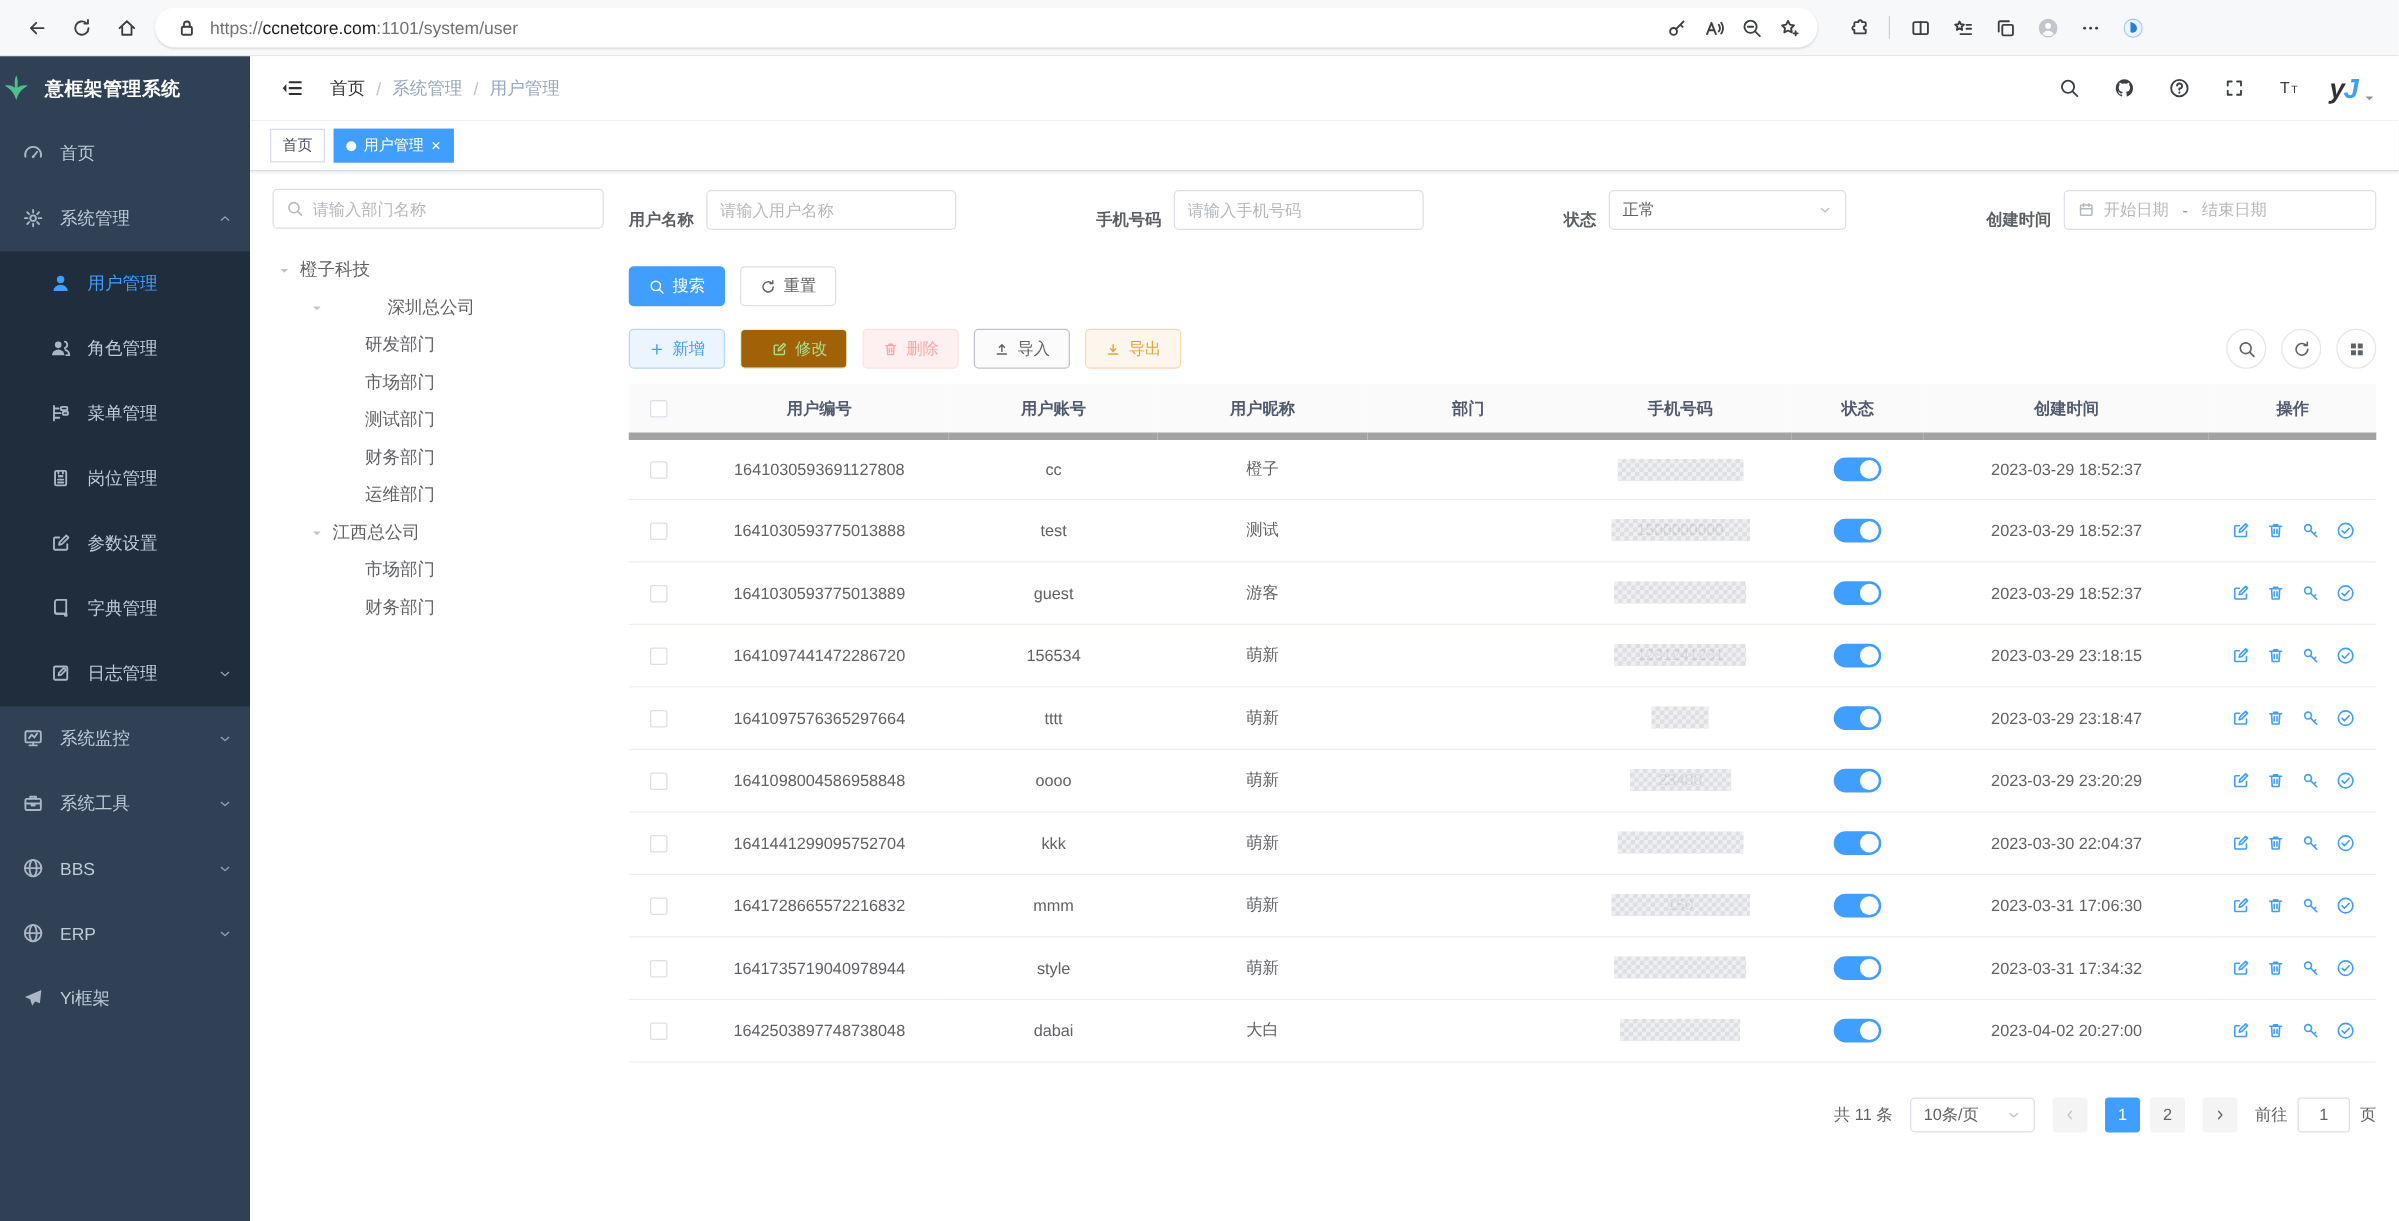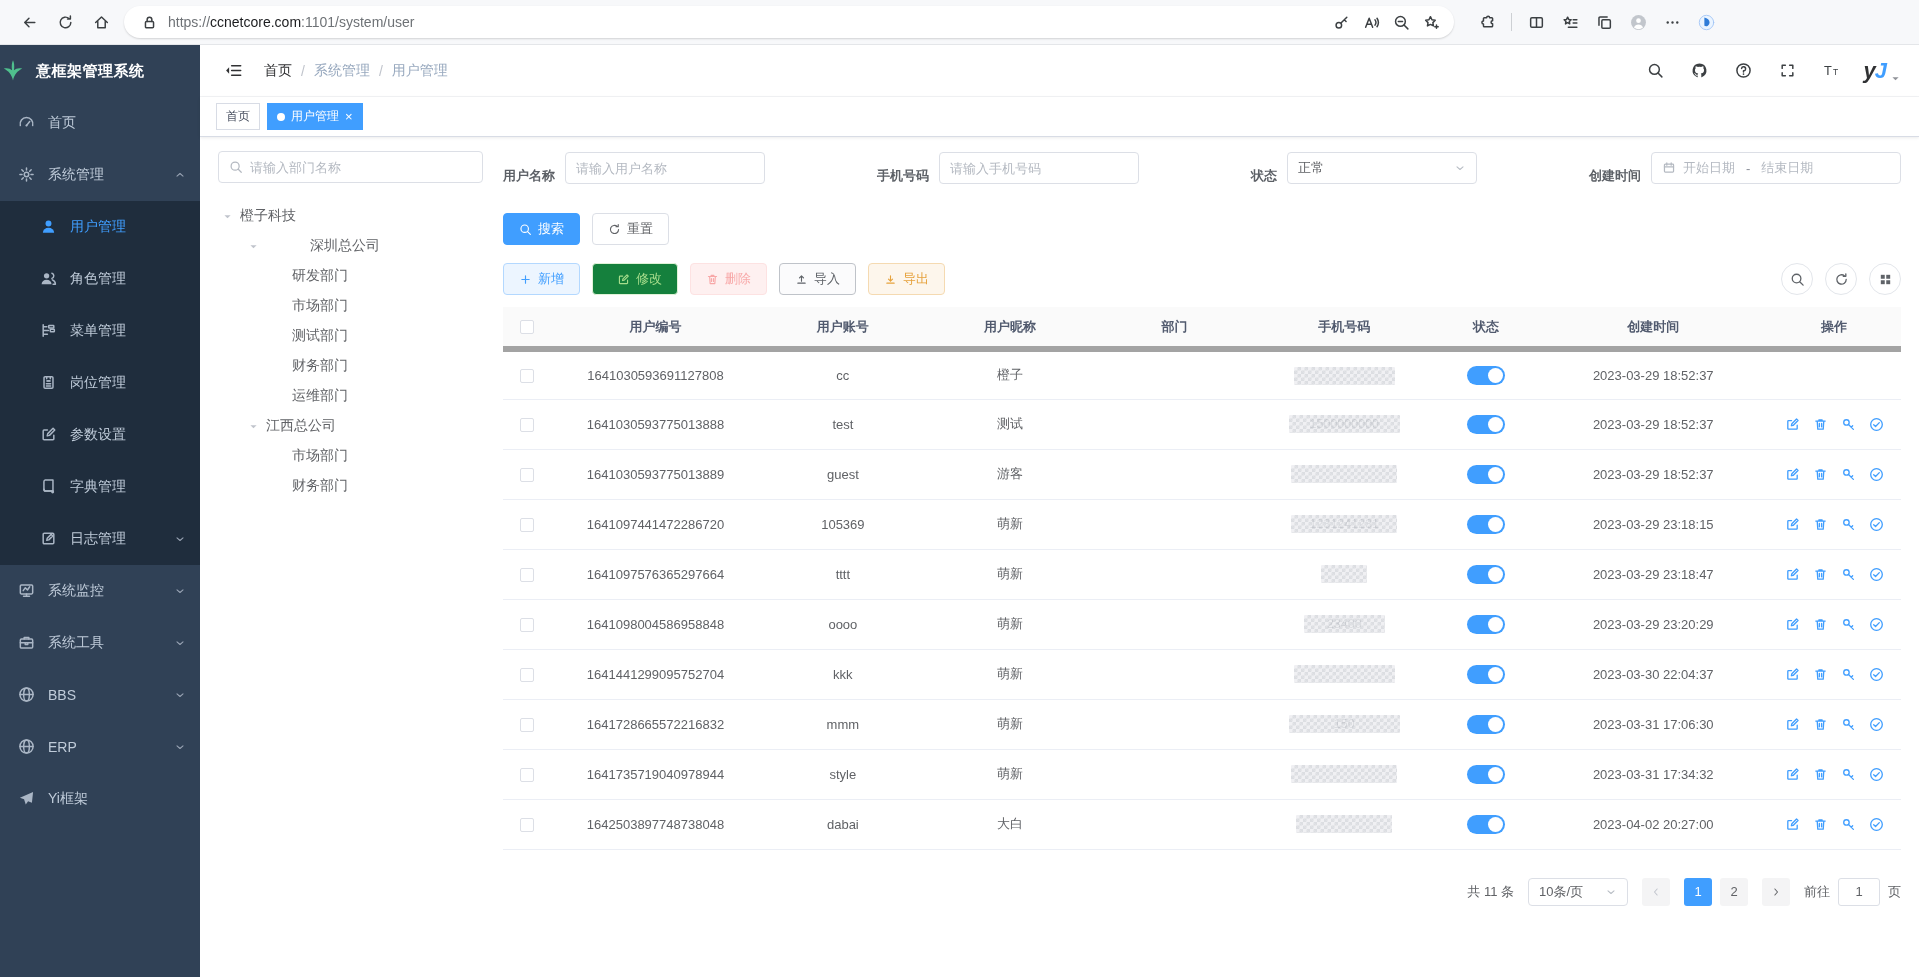--- a/index.html
+++ b/index.html
@@ -89,21 +89,21 @@
   .date-range { justify-content:space-between; }
   .date-range .ph { color:#b4b9c1; } .date-range .sep { color:#8a8f99; margin:0 4px; }
 
   .btn { height:32px; border-radius:4px; border:1px solid transparent; font-size:13px;
     display:inline-flex; align-items:center; gap:6px; padding:0 15px; cursor:pointer;
     font-family:inherit; background:#fff; }
   .btn svg { width:13px; height:13px; }
   .btn-primary { background:#409eff; border-color:#409eff; color:#fff; }
   .btn-default { border-color:#dcdfe6; color:#606266; }
   .btn-plain-primary { background:#ecf5ff; border-color:#b3d8ff; color:#409eff; }
-  .btn-plain-success { background:#15803d; border-color:#e1f3d8; color:#a8dd8c; cursor:not-allowed;padding-left:24px; }
+  .btn-plain-success { background:#a16207; border-color:#e1f3d8; color:#a8dd8c; cursor:not-allowed;padding-left:24px; }
   .btn-plain-danger { background:#fef0f0; border-color:#fde2e2; color:#f8a8a8; cursor:not-allowed; }
   .btn-plain-info { background:#fbfbfc; border-color:#bfc3c9; color:#5f6368; }
   .btn-plain-warning { background:#fdf6ec; border-color:#f5dab1; color:#e6a23c; }
   .btn-row { margin-top:28px; display:flex; gap:12px; }
   .toolbar { margin-top:18px; display:flex; align-items:center; gap:12px; }
   .toolbar-right { margin-left:auto; display:flex; gap:12px; }
   .circle-btn { width:32px; height:32px; border-radius:50%; border:1px solid #e3e6eb;
     background:#fff; display:flex; align-items:center; justify-content:center;
     color:#5f6368; cursor:pointer; }
   .circle-btn svg { width:15px; height:15px; }
@@ -793,21 +793,21 @@
                         <circle cx="8" cy="8" r="6.2"></circle>
                         <path d="M5 8.2l2 2 4-4.2"></path>
                       </svg>
                     </span>
                   </div>
                 </td>
               </tr>
               <tr>
                 <td><span class="cb"></span></td>
                 <td>1641097441472286720</td>
-                <td>105369</td>
+                <td>156534</td>
                 <td>萌新</td>
                 <td></td>
                 <td><span class="pwrap" style="min-width: 100px;">1231241231<span class="mosaic"></span></span></td>
                 <td><span class="switch"></span></td>
                 <td>2023-03-29 23:18:15</td>
                 <td>
                   <div class="row-actions">
                     <span>
                       <svg viewBox="0 0 16 16" width="1em" height="1em" fill="none" stroke="currentColor" stroke-width="1.4" stroke-linecap="round" stroke-linejoin="round">
                         <path d="M13 8.8v3.4a.8.8 0 0 1-.8.8H3.8a.8.8 0 0 1-.8-.8V4.6a.8.8 0 0 1 .8-.8H7"></path>

